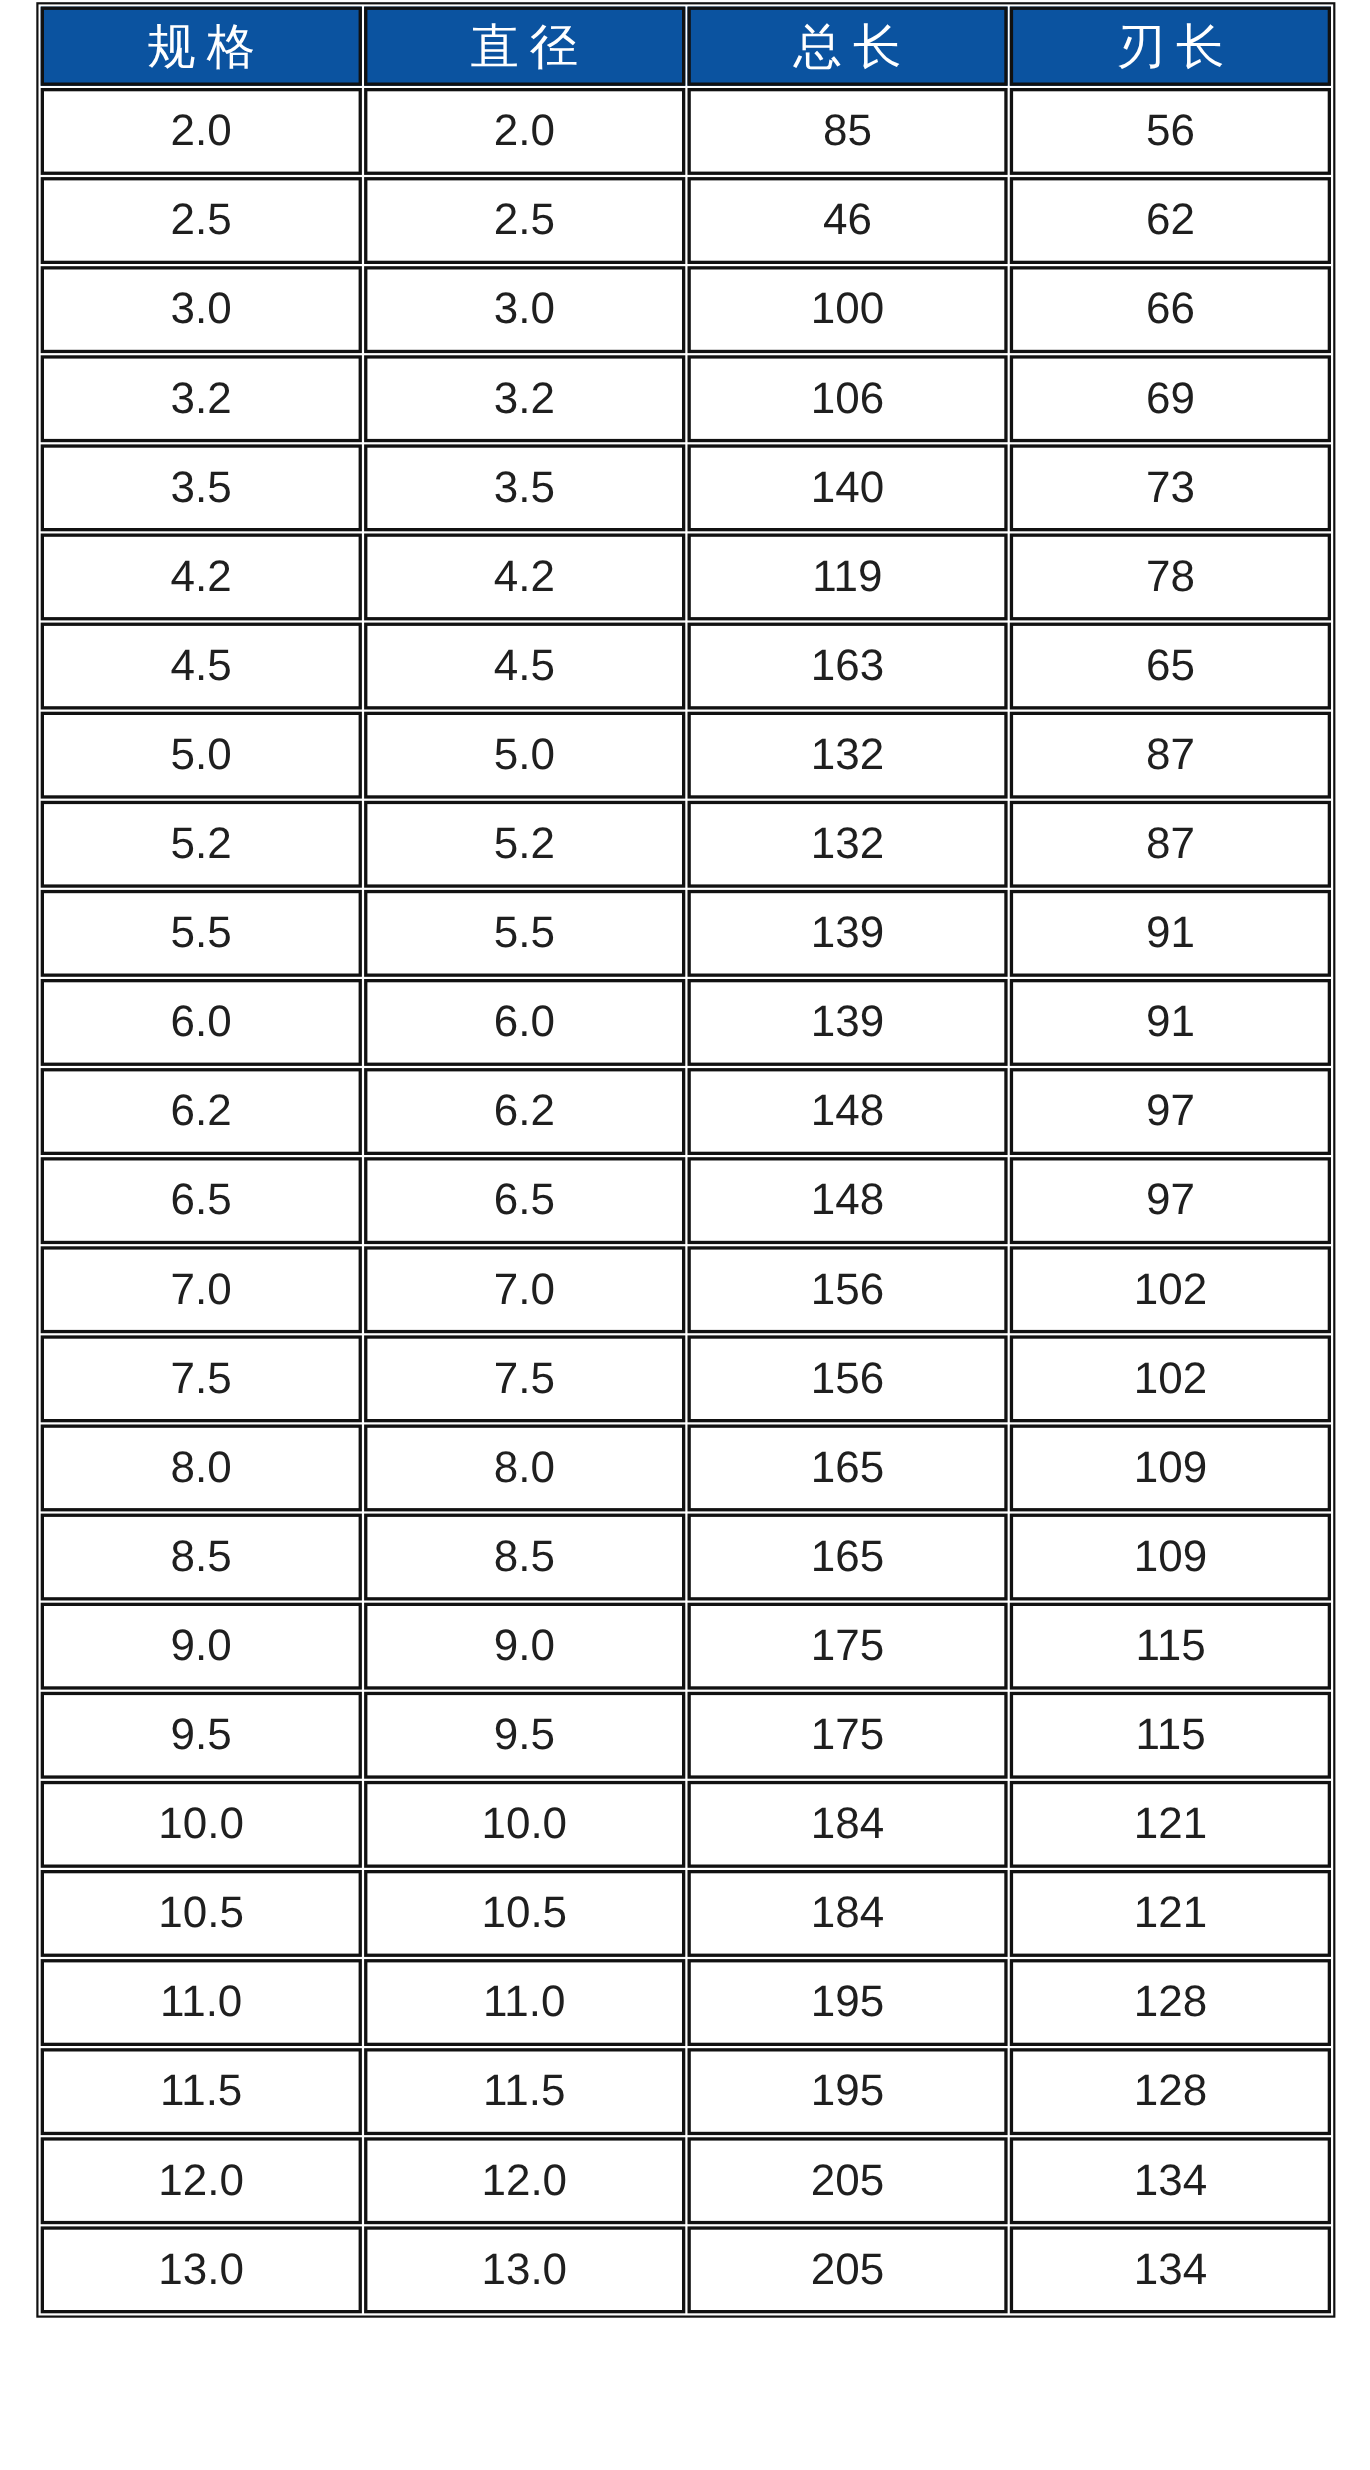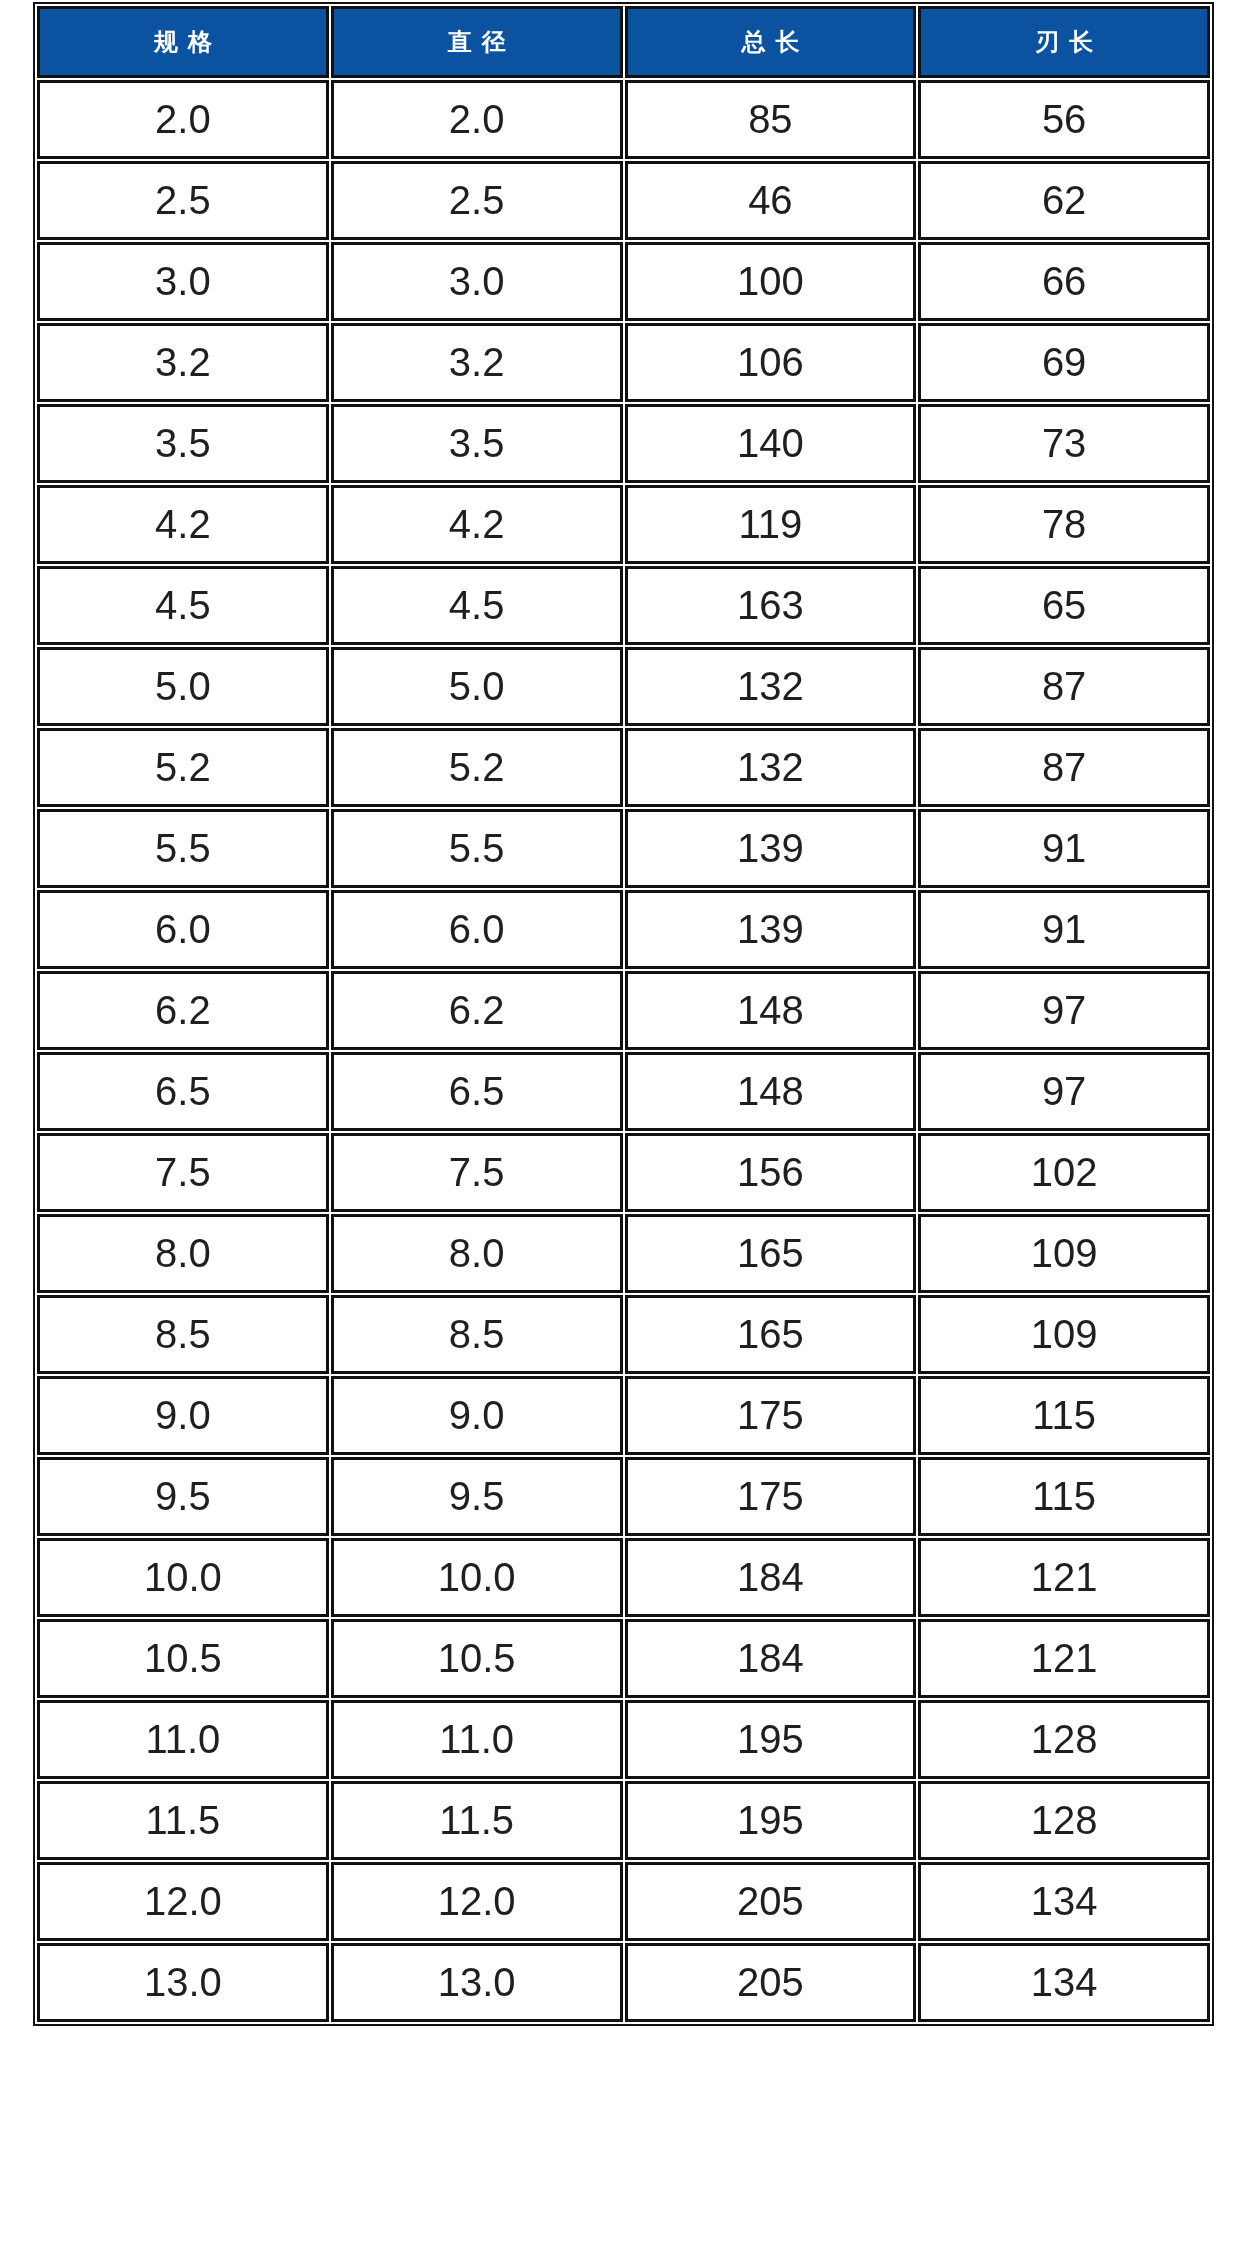--- a/index.html
+++ b/index.html
@@ -24,22 +24,22 @@
     border-collapse: separate;
     border-spacing: 2px;
     background: #ffffff;
     border: 2px solid var(--border-color, #111111);
   }
   table.spec-table th {
     height: 64px;
     border: 3px solid var(--border-color, #111111);
     background: var(--header-bg, #0B53A0);
     color: var(--header-text, #ffffff);
-    font-size: 24px;
-    font-weight: bold;
+    font-size: 44px;
+    font-weight: normal;
     text-align: center;
     vertical-align: middle;
     letter-spacing: 10px;
     text-indent: 10px;
   }
   table.spec-table td {
     height: 71px;
     border: 3px solid var(--border-color, #111111);
     background: #ffffff;
     color: var(--cell-text, #1f1f1f);
@@ -135,20 +135,26 @@
           <td>148</td>
           <td>97</td>
         </tr>
         <tr>
           <td>6.5</td>
           <td>6.5</td>
           <td>148</td>
           <td>97</td>
         </tr>
         <tr>
+          <td>7.0</td>
+          <td>7.0</td>
+          <td>156</td>
+          <td>102</td>
+        </tr>
+        <tr>
           <td>7.5</td>
           <td>7.5</td>
           <td>156</td>
           <td>102</td>
         </tr>
         <tr>
           <td>8.0</td>
           <td>8.0</td>
           <td>165</td>
           <td>109</td>

